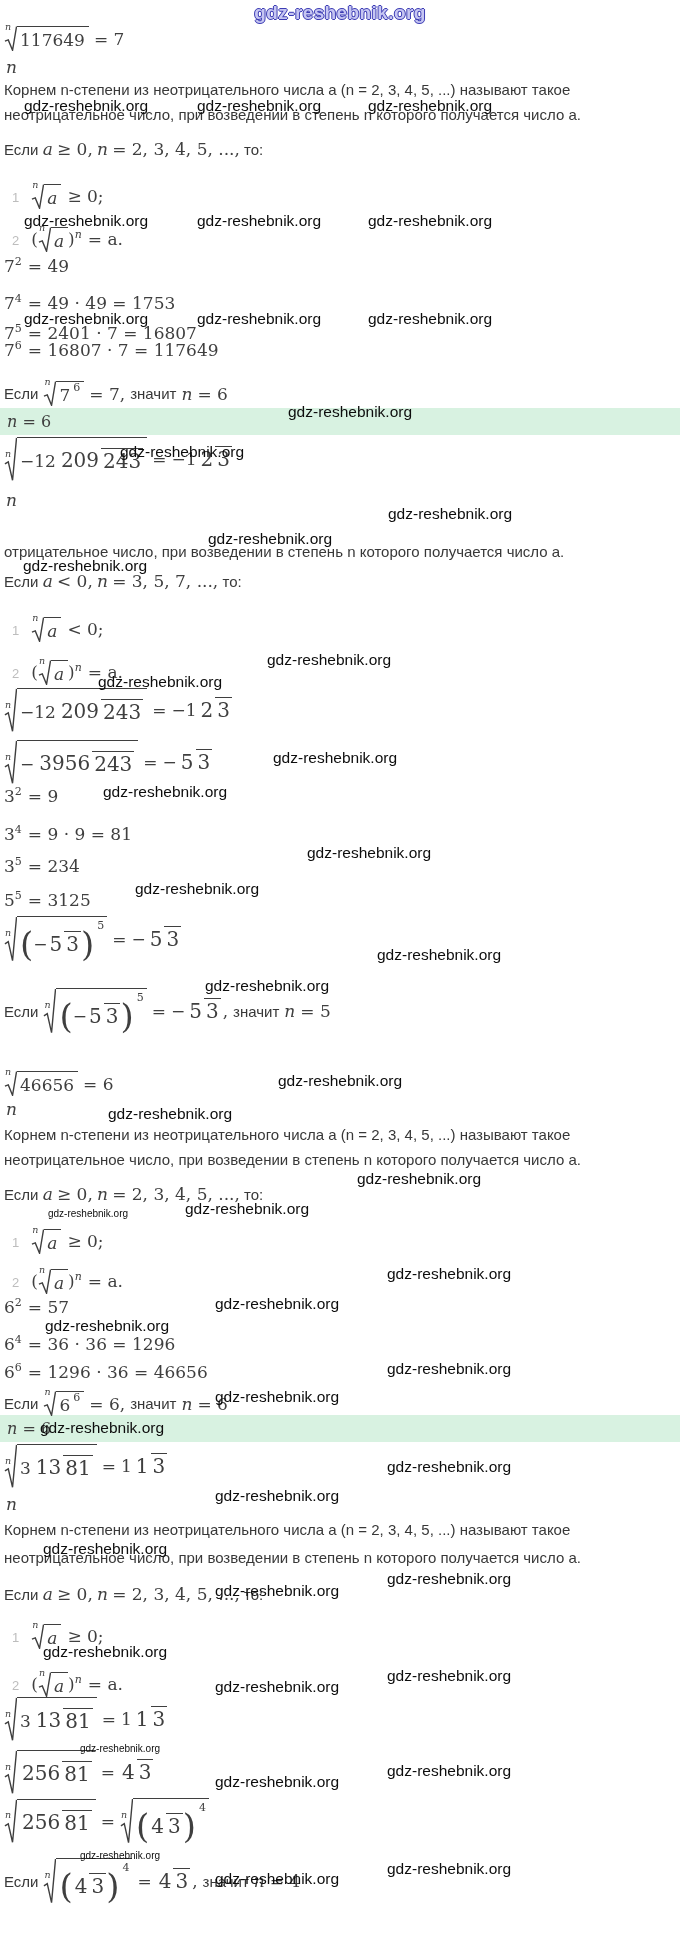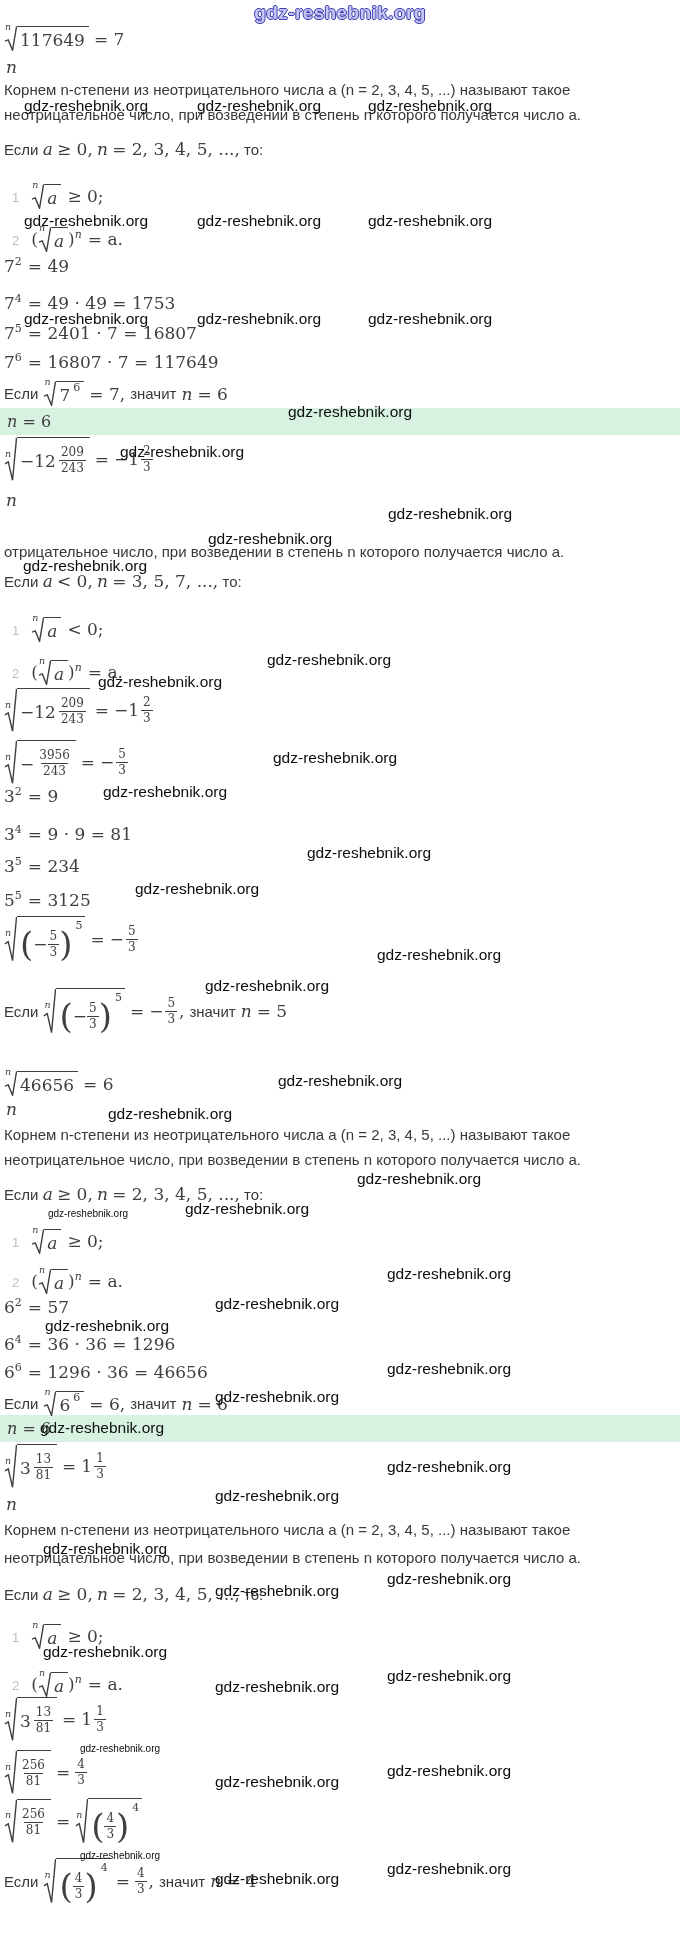--- a/index.html
+++ b/index.html
@@ -9,21 +9,21 @@
   .l { position:absolute; left:4px; z-index:1; white-space:nowrap; }
   .mix { display:flex; align-items:center; gap:5px; }
   .math { font-family:"DejaVu Serif", serif; color:#3f3f3f; font-size:17px; }
   .rus { font-family:"Liberation Sans", sans-serif; color:#383838; font-size:15px; }
   .it { font-style:italic; }
   .e { font-size:11px; line-height:1; }
   sup.e { vertical-align:super; }
   .rb sup.e { align-self:flex-start; margin-top:-2px; vertical-align:baseline; }
   .sp { margin-left:6px; }
   .gnum { color:#bdbdbd; font-family:"Liberation Sans", sans-serif; font-size:13px; margin-right:12px; font-style:normal; }
-  .frac { display:inline-flex; flex-direction:column; align-items:center; font-size:12px; line-height:1.25; text-align:center; }
+  .frac { display:inline-flex; flex-direction:row; align-items:center; font-size:20px; line-height:1.25; text-align:center; }
   .frac .d { border-top:1.4px solid #3f3f3f; }
   .frac span { padding:0 2px; }
   .mn { display:inline-flex; align-items:center; gap:2px; }
   .root { position:relative; display:inline-flex; align-items:stretch; vertical-align:-7px; }
   .root .ix { position:absolute; top:-5px; left:1px; font-size:9.5px; z-index:2; font-style:italic; }
   .root.tall .ix { top:24%; }
   .rsvg { width:13px; display:block; flex:none; align-self:stretch; height:auto; }
   .root .rb { border-top:1.5px solid #3f3f3f; padding:2px 4px 0 3px; display:inline-flex; align-items:center; gap:3px; }
   .root.sm { height:25px; }
   .root.xt .rb { padding-top:9px; }
@@ -139,21 +139,21 @@
           <path d="M1 29 L4.6 26.8 L9.2 46.6 L13.5 1" fill="none" stroke="#3f3f3f" stroke-width="1.4" vector-effect="non-scaling-stroke"></path>
         </svg>
         <span class="rb">
           <span class="it">a</span>
         </span>
       </span><span>)</span><sup class="e it">n</sup><span class="sp">= a.</span></div>
 
   <div class="l math" style="top:256px"><span>7</span><sup class="e">2</sup><span class="sp">= 49</span></div>
   <div class="l math" style="top:293px"><span>7</span><sup class="e">4</sup><span class="sp">= 49 · 49 = 1753</span></div>
   <div class="l math" style="top:323px"><span>7</span><sup class="e">5</sup><span class="sp">= 2401 · 7 = 16807</span></div>
-  <div class="l math" style="top:352px"><span>7</span><sup class="e">6</sup><span class="sp">= 16807 · 7 = 117649</span></div>
+  <div class="l math" style="top:340px"><span>7</span><sup class="e">6</sup><span class="sp">= 16807 · 7 = 117649</span></div>
 
   <div class="l mix" style="top:381px">
     <span class="rus">Если</span>
     <span class="root sm math">
         <span class="ix">n</span>
         <svg class="rsvg" viewBox="0 0 14 48" preserveAspectRatio="none">
           <path d="M1 29 L4.6 26.8 L9.2 46.6 L13.5 1" fill="none" stroke="#3f3f3f" stroke-width="1.4" vector-effect="non-scaling-stroke"></path>
         </svg>
         <span class="rb">
           <span>7</span>

